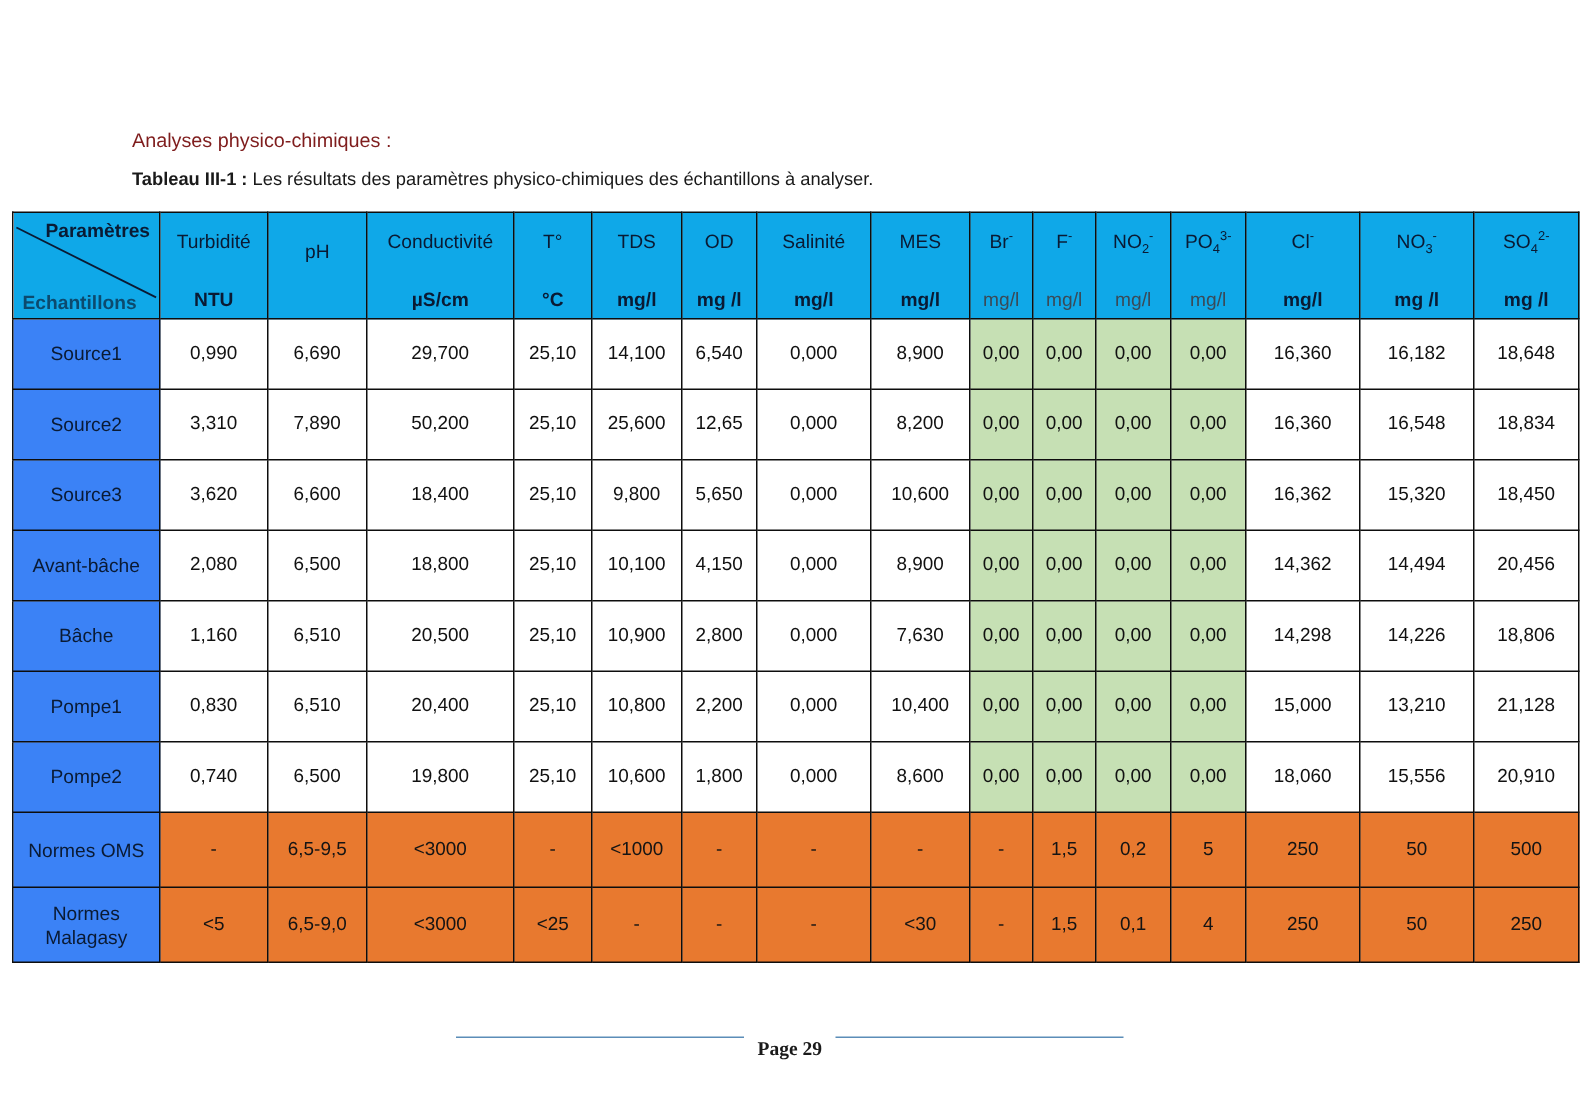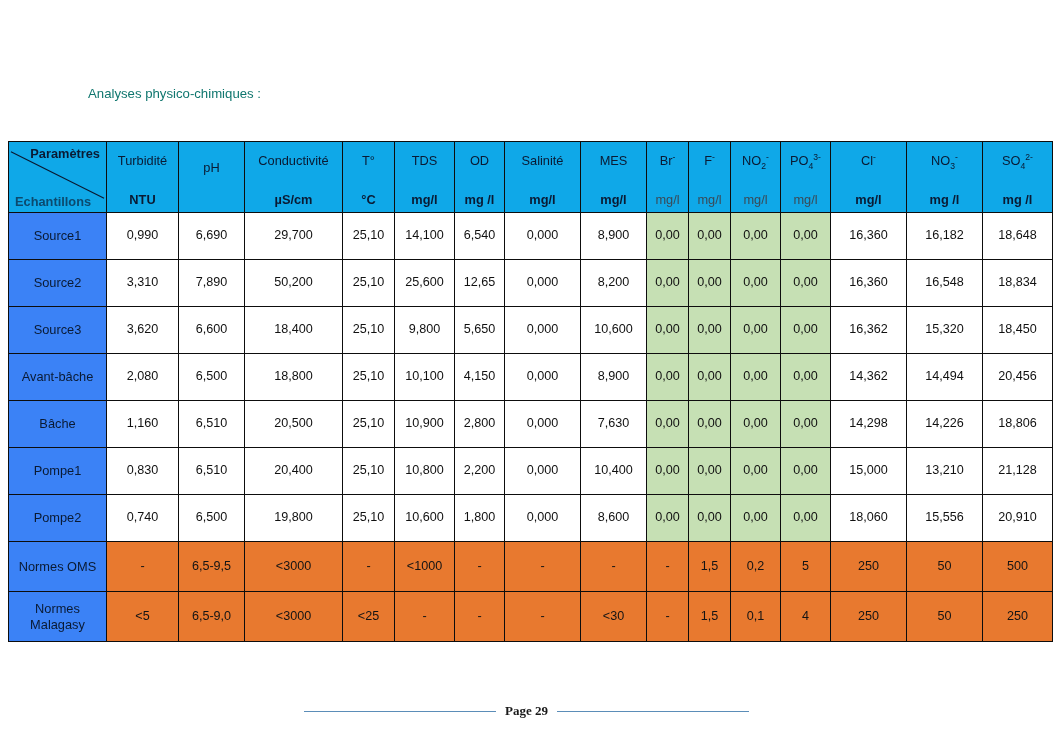--- a/index.html
+++ b/index.html
@@ -21,21 +21,21 @@
     position: absolute;
     inset: 0;
   }
 
   
   .intro-line {
     position: absolute;
     left: 88px;
     top: 86px;
     font-size: 13.2px;
-    color: #0f766e;
+    color: #7f1d1d;
     white-space: nowrap;
   }
   .caption-line {
     position: absolute;
     left: 88px;
     top: 112px;
     font-size: 12.2px;
     color: #1a1a1a;
     white-space: nowrap;
   }
@@ -148,23 +148,22 @@
   sup { font-size: 8.6px; vertical-align: super; line-height: 0; }
   sub { font-size: 8.6px; vertical-align: sub; line-height: 0; }
 
   
   .footer {
     position: absolute;
     left: 0;
     right: 0;
     top: 691px;
     display: flex;
-    align-items: center;
+    align-items: flex-start;
     justify-content: center;
-    margin-top: 12px;
   }
   .footer .rule {
     height: 1px;
     background: #5b8db8;
     width: 192px;
   }
   .footer .page-num {
     font-family: "Liberation Serif", serif;
     font-weight: bold;
     font-size: 13px;
@@ -173,20 +172,23 @@
     white-space: nowrap;
   }
 </style>
 </head>
 <body>
 
 <div class="page">
 
   <div class="intro-line">Analyses physico-chimiques :</div>
 
+  <div class="caption-line">
+    <span class="caption-label">Tableau III-1 :</span><span> Les résultats des paramètres physico-chimiques des échantillons à analyser.</span>
+  </div>
 
   <div class="table-wrap">
     <table class="pc">
       <colgroup id="pc-colgroup">
           <col style="width: 98px;">
           <col style="width: 72px;">
           <col style="width: 66px;">
           <col style="width: 98px;">
           <col style="width: 52px;">
           <col style="width: 60px;">

